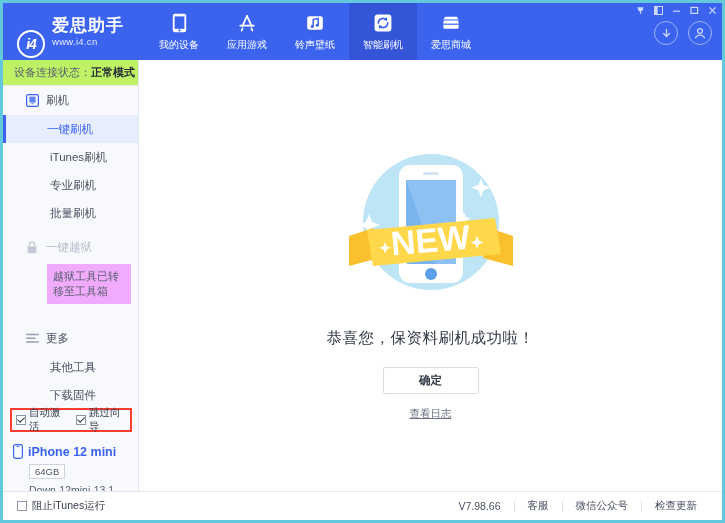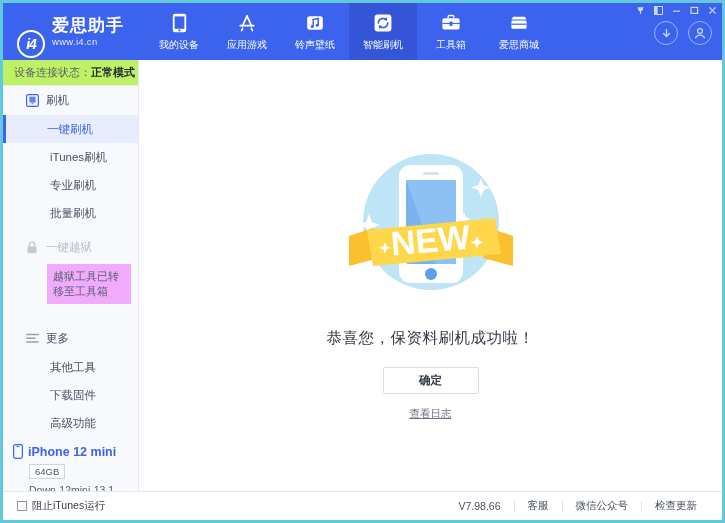--- a/index.html
+++ b/index.html
@@ -310,31 +310,20 @@
               <rect x="0.6" y="0.6" width="16.8" height="16.8" rx="3" fill="#ffffff"></rect>
               <path d="M4.3 9.1 a4.7 4.7 0 0 1 8.1 -3.2" stroke="#3b63ee" stroke-width="1.6" fill="none" stroke-linecap="round"></path>
               <path d="M13.7 8.9 a4.7 4.7 0 0 1 -8.1 3.2" stroke="#3b63ee" stroke-width="1.6" fill="none" stroke-linecap="round"></path>
               <path d="M12.9 2.9 L13.1 6.6 L9.6 6.1 Z" fill="#3b63ee"></path>
               <path d="M5.1 15.1 L4.9 11.4 L8.4 11.9 Z" fill="#3b63ee"></path>
             </svg>
         </span>
         <span class="nav-label">智能刷机</span>
       </div>
 
-      <div class="nav-item">
-        <span class="nav-icon">
-          <svg width="20" height="18" viewBox="0 0 20 18">
-              <path d="M7.2 3.8 V2.6 a1.2 1.2 0 0 1 1.2 -1.2 h3.2 a1.2 1.2 0 0 1 1.2 1.2 V3.8" stroke="#ffffff" stroke-width="1.5" fill="none"></path>
-              <rect x="1.4" y="4.2" width="17.2" height="11.4" rx="1.8" fill="#ffffff"></rect>
-              <rect x="8.6" y="7.4" width="2.8" height="4.6" rx="0.6" fill="#3b63ee"></rect>
-              <path d="M1.4 9.4 H19" stroke="#3b63ee" stroke-width="1.1"></path>
-            </svg>
-        </span>
-        <span class="nav-label">工具箱</span>
-      </div>
 
 
       <div class="nav-item">
         <span class="nav-icon">
           <svg width="20" height="16" viewBox="0 0 20 16">
               <path d="M2.4 4.6 L4.2 1.8 H15.8 L17.6 4.6 Z" fill="#ffffff"></path>
               <rect x="2.4" y="5.6" width="15.2" height="8.2" rx="1.4" fill="#ffffff"></rect>
               <path d="M2.4 9.2 H17.6" stroke="#3b63ee" stroke-width="1.2"></path>
             </svg>
         </span>
@@ -440,20 +429,30 @@
     <div class="side-item">
       <span>其他工具</span>
     </div>
     <div class="side-item">
       <span>下载固件</span>
     </div>
     <div class="side-item">
       <span>高级功能</span>
     </div>
 
+    <div class="chk-row">
+      <label class="chk">
+        <span class="box checked"></span>
+        <span>自动激活</span>
+      </label>
+      <label class="chk">
+        <span class="box checked"></span>
+        <span>跳过向导</span>
+      </label>
+    </div>
 
     <div class="device-card">
       <div class="device-name">
         <span class="dev-phone-icon">
           <svg width="10" height="15" viewBox="0 0 10 15">
               <rect x="0.6" y="0.6" width="8.8" height="13.8" rx="1.8" fill="none" stroke="#3b63ee" stroke-width="1.2"></rect>
               <path d="M3.6 2.4 H6.4" stroke="#3b63ee" stroke-width="1"></path>
             </svg>
         </span>
         <span>iPhone 12 mini</span>

